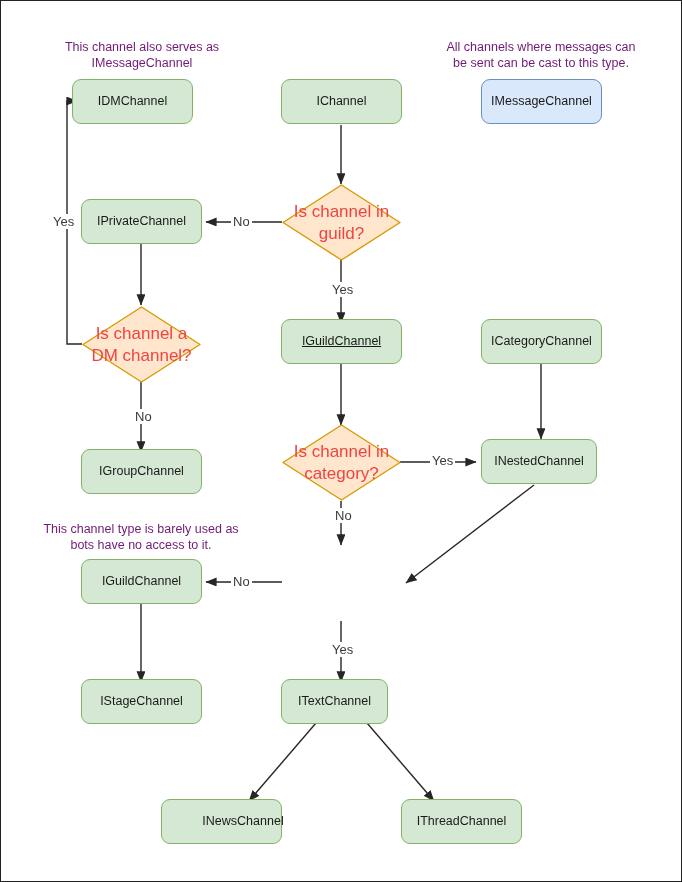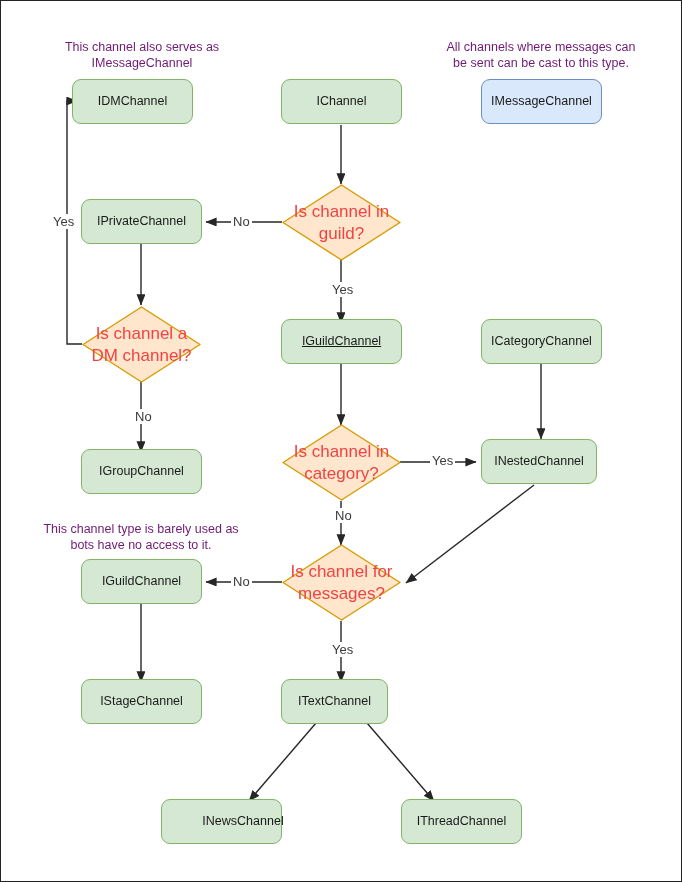--- a/index.html
+++ b/index.html
@@ -190,27 +190,20 @@
   </div>
 
   <div class="diamond-wrap" style="left:281px; top:423px; width:119px; height:77px;">
     <svg width="119" height="77" viewBox="0 0 119 77">
       <polygon points="59.5,1 118,38.5 59.5,76 1,38.5" fill="#ffe6cc" stroke="#d79b00" stroke-width="1.4" stroke-linejoin="round"></polygon>
     </svg>
     <div class="diamond-label">Is channel in
 category?</div>
   </div>
 
-  <div class="diamond-wrap" style="left:281px; top:543px; width:119px; height:77px;">
-    <svg width="119" height="77" viewBox="0 0 119 77">
-      <polygon points="59.5,1 118,38.5 59.5,76 1,38.5" fill="#ffe6cc" stroke="#d79b00" stroke-width="1.4" stroke-linejoin="round"></polygon>
-    </svg>
-    <div class="diamond-label">Is channel for
-messages?</div>
-  </div>
 
   <div class="edge-label" style="left:230px; top:213px;">No</div>
 
   <div class="edge-label" style="left:329px; top:281px;">Yes</div>
 
   <div class="edge-label" style="left:50px; top:213px;">Yes</div>
 
   <div class="edge-label" style="left:132px; top:408px;">No</div>
 
   <div class="edge-label" style="left:429px; top:452px;">Yes</div>

